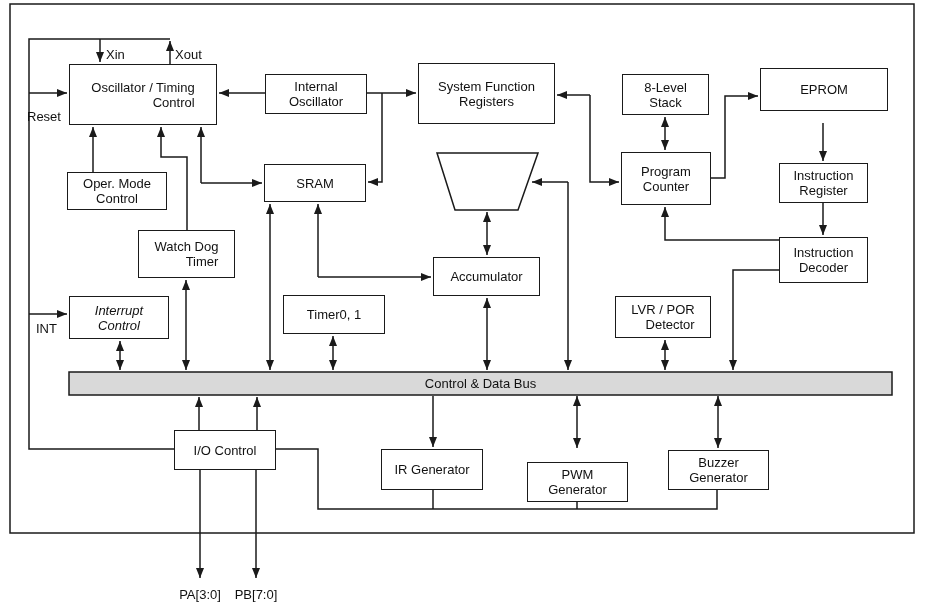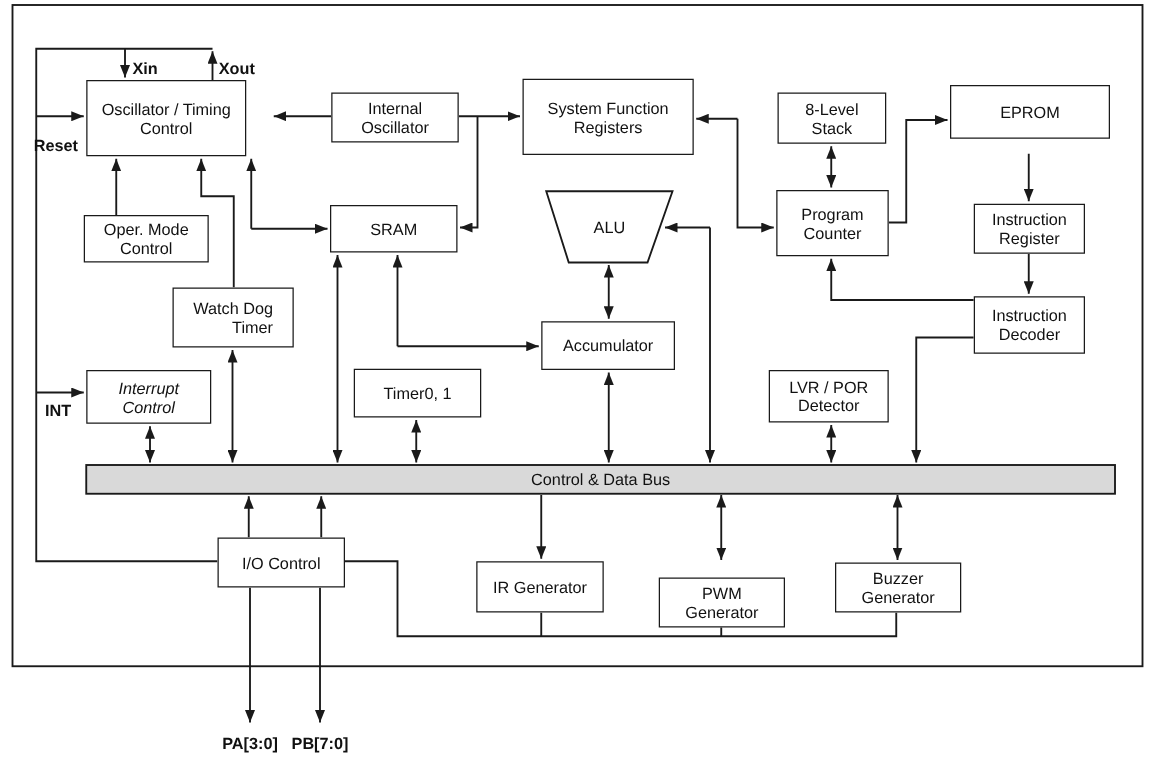--- a/index.html
+++ b/index.html
@@ -4,21 +4,21 @@
 <style>
   html,body{margin:0;padding:0;background:#fff;}
   #stage{position:relative;width:925px;height:614px;background:#ffffff;
          font-family:"Liberation Sans",sans-serif;color:#111;overflow:hidden;}
   svg{position:absolute;left:0;top:0;}
   .box{position:absolute;box-sizing:border-box;border:1.5px solid #1a1a1a;background:#ffffff;
        display:flex;align-items:center;justify-content:center;text-align:center;
        font-size:13px;line-height:15px;white-space:pre-line;}
   .plain{position:absolute;display:flex;align-items:center;justify-content:center;
          text-align:center;font-size:13px;line-height:15px;white-space:pre-line;}
-  .lbl{position:absolute;font-size:13px;white-space:pre;font-weight:bold;}
+  .lbl{position:absolute;font-size:13px;white-space:pre;}
   .buslbl{position:absolute;left:69px;top:372px;width:823px;height:23px;
           display:flex;align-items:center;justify-content:center;font-size:13px;}
 </style>
 </head>
 <body>
 
 <div id="stage">
 
   <svg width="925" height="614" viewBox="0 0 925 614">
     <defs>
@@ -80,46 +80,45 @@
       <path d="M276,449 H318 V509 H717 V490"></path>
       <path d="M433,490 V509"></path>
       <path d="M577,490 V509"></path>
 
       <rect x="69" y="372" width="823" height="23" fill="#d9d9d9"></rect>
 
       <polygon points="437,153 538,153 518,210 455,210" fill="#ffffff"></polygon>
     </g>
   </svg>
 
-  <div class="box" style="left:69px;top:64px;width:128px;height:61px;">Oscillator / Timing
+  <div class="box" style="left:69px;top:64px;width:148px;height:61px;text-align:right;">Oscillator / Timing
 Control</div>
   <div class="box" style="left:265px;top:74px;width:102px;height:40px;">Internal
 Oscillator</div>
   <div class="box" style="left:418px;top:63px;width:137px;height:61px;">System Function
 Registers</div>
   <div class="box" style="left:622px;top:74px;width:87px;height:41px;">8-Level
 Stack</div>
   <div class="box" style="left:760px;top:68px;width:128px;height:43px;">EPROM</div>
   <div class="box" style="left:67px;top:172px;width:100px;height:38px;">Oper. Mode
 Control</div>
   <div class="box" style="left:264px;top:164px;width:102px;height:38px;">SRAM</div>
-  <div class="plain" style="left:437px;top:153px;width:101px;height:57px;">ALU</div>
   <div class="box" style="left:621px;top:152px;width:90px;height:53px;">Program
 Counter</div>
   <div class="box" style="left:779px;top:163px;width:89px;height:40px;">Instruction
 Register</div>
   <div class="box" style="left:779px;top:237px;width:89px;height:46px;">Instruction
 Decoder</div>
   <div class="box" style="left:138px;top:230px;width:97px;height:48px;text-align:right;">Watch Dog
 Timer</div>
   <div class="box" style="left:69px;top:296px;width:100px;height:43px;font-style:italic;">Interrupt
 Control</div>
   <div class="box" style="left:283px;top:295px;width:102px;height:39px;">Timer0, 1</div>
   <div class="box" style="left:433px;top:257px;width:107px;height:39px;">Accumulator</div>
-  <div class="box" style="left:615px;top:296px;width:96px;height:42px;">LVR / POR
+  <div class="box" style="left:615px;top:296px;width:96px;height:42px;text-align:right;">LVR / POR
 Detector</div>
   <div class="box" style="left:174px;top:430px;width:102px;height:40px;">I/O Control</div>
   <div class="box" style="left:381px;top:449px;width:102px;height:41px;">IR Generator</div>
   <div class="box" style="left:527px;top:450px;width:101px;height:40px;margin-top:12px;">PWM
 Generator</div>
   <div class="box" style="left:668px;top:450px;width:101px;height:40px;">Buzzer
 Generator</div>
 
   <div class="buslbl">Control &amp; Data Bus</div>
 

